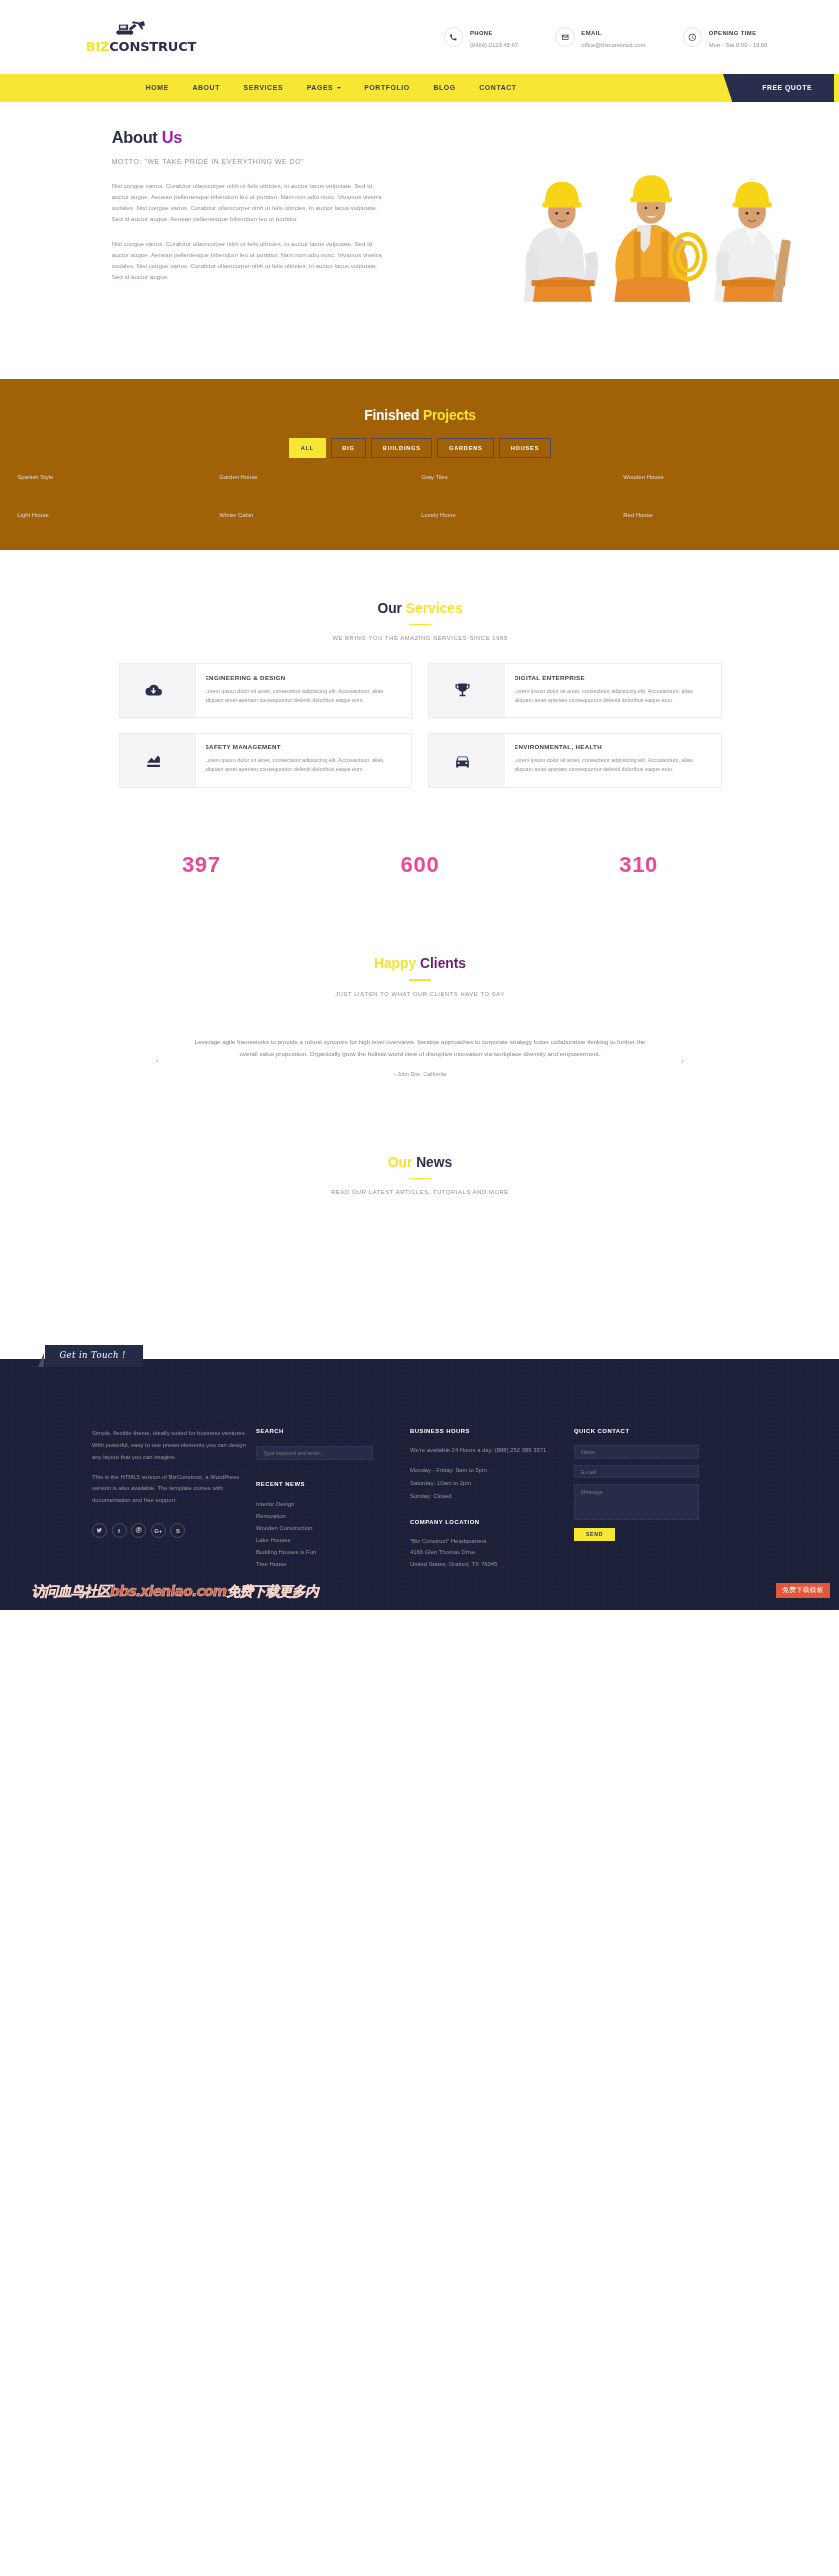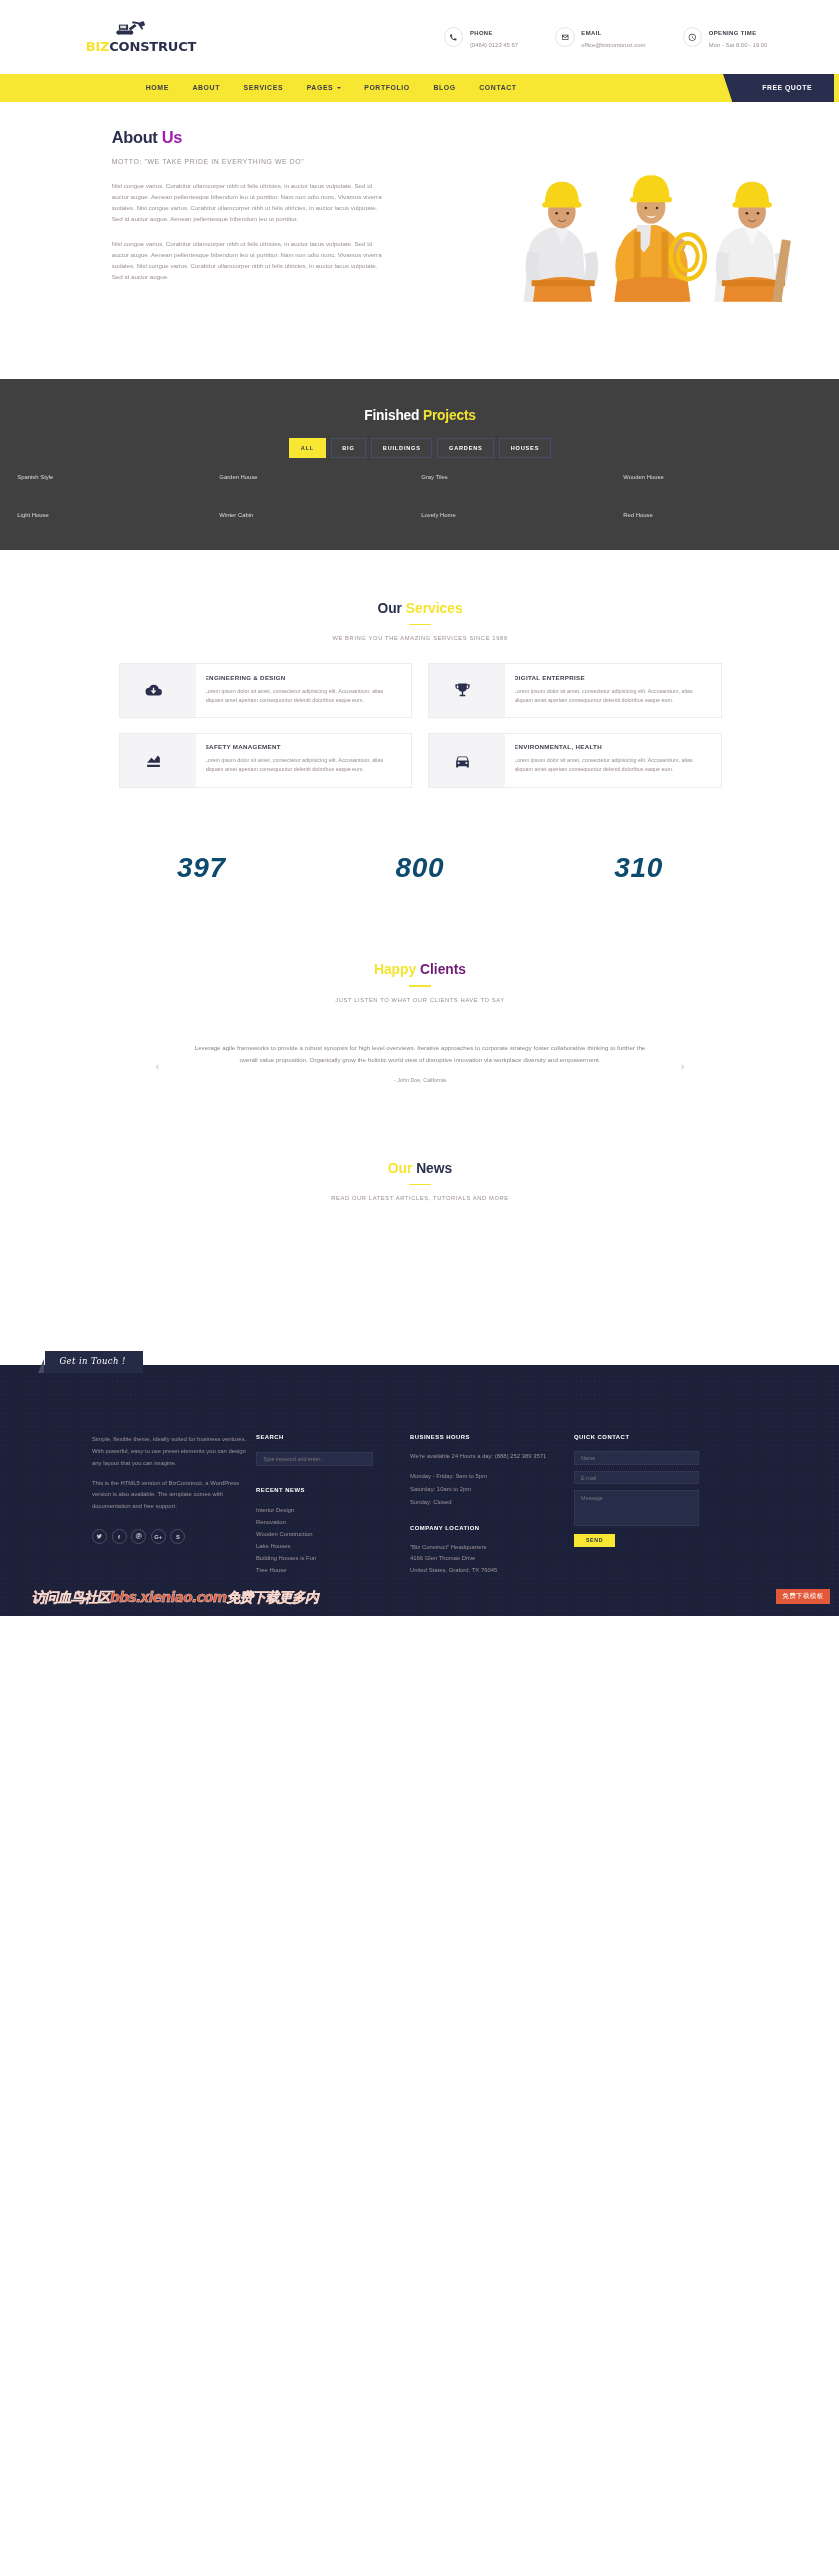--- a/index.html
+++ b/index.html
@@ -58,21 +58,21 @@
   
   .about { padding: 26px 0 0; position: relative; height: 277px; }
   .about-left { width: 354px; padding-left: 19.7px; }
   .about-title { font-size: 16.4px; font-weight: bold; color: #2b2f4c; letter-spacing: -0.3px; }
   .about-title .hl { color: #a21caf; }
   .about-motto { margin-top: 11.8px; font-size: 6.9px; letter-spacing: 0.6px; color: #9b8f8b; }
   .about-p { margin-top: 14.4px; font-size: 6.2px; line-height: 1.78; color: #9b8f8b; width: 278px; }
   .about-photo { position: absolute; right: 0px; top: 39px; width: 328px; height: 161px; }
 
   
-  .projects { background: #404040; padding: 29px 16px 0; position: relative; }
+  .projects { background: #a16207; padding: 29px 16px 0; position: relative; }
   .sec-title { text-align: center; font-size: 13.8px; font-weight: bold; letter-spacing: -0.2px; }
   .sec-title .hl { color: #F4E430; }
   .filters { display: flex; justify-content: center; gap: 5.2px; margin-top: 15.7px; }
   .filter {
     font-size: 5.6px; font-weight: bold; letter-spacing: 0.8px; color: #fff;
     border: 0.7px solid #474c6a; padding: 5.9px 10.5px; background: transparent;
     cursor: pointer; font-family: inherit;
   }
   .filter.active { background: #F7E733; color: #33384f; border-color: #F7E733; }
   .proj-grid {
@@ -105,21 +105,21 @@
   }
   .svc-icon-zone svg { width: 17px; height: 17px; fill: #2b2f4c; position: relative; z-index: 2; margin-right: 7.9px;}
   .svc-body { padding: 9.2px 10.5px 0 9.2px; }
   .svc-title { font-size: 6.2px; font-weight: bold; letter-spacing: 0.3px; color: #3f3f4b; }
   .svc-text { margin-top: 5.9px; font-size: 5.4px; line-height: 1.75; color: #9b8f8b; }
 
   
   .counters { padding: 38px 0 46px; }
   .counter-grid { width: 656px; margin: 0 auto; display: grid; grid-template-columns: repeat(3,1fr); }
   .counter { text-align: center; }
-  .counter-num { font-size: 28px; font-weight: bold; color: #0c4a6e; letter-spacing: 0.7px; font-style: italic; }
+  .counter-num { font-size: 22px; font-weight: bold; color: #ec4899; letter-spacing: 0.7px; }
   .counter-label { font-size: 5.9px; letter-spacing: 0.7px; color: #9b8f8b; margin-top: 6.6px; text-transform: uppercase;}
 
   
   .testi { padding: 26px 0 52px; }
   .testi-wrap { width: 525px; margin: 39px auto 0; position: relative; }
   .testi-text { font-size: 6.2px; line-height: 1.95; color: #8d8480; text-align: center; padding: 0 33px; }
   .testi-author { margin-top: 10.5px; font-size: 5.4px; color: #9b8f8b; text-align: center; }
   .testi-arrow {
     position: absolute; top: 17px; width: 13px; height: 13px; cursor: pointer;
     color: #bdbdbd; font-size: 11px; display:flex; align-items:center; justify-content:center;
@@ -465,21 +465,21 @@
     </div>
   </div>
 
   <div class="counters">
     <div class="counter-grid">
       <div class="counter">
         <div class="counter-num">397</div>
         <div class="counter-label"></div>
       </div>
       <div class="counter">
-        <div class="counter-num">800</div>
+        <div class="counter-num">600</div>
         <div class="counter-label"></div>
       </div>
       <div class="counter">
         <div class="counter-num">310</div>
         <div class="counter-label"></div>
       </div>
     </div>
   </div>
 
   <div class="testi">

